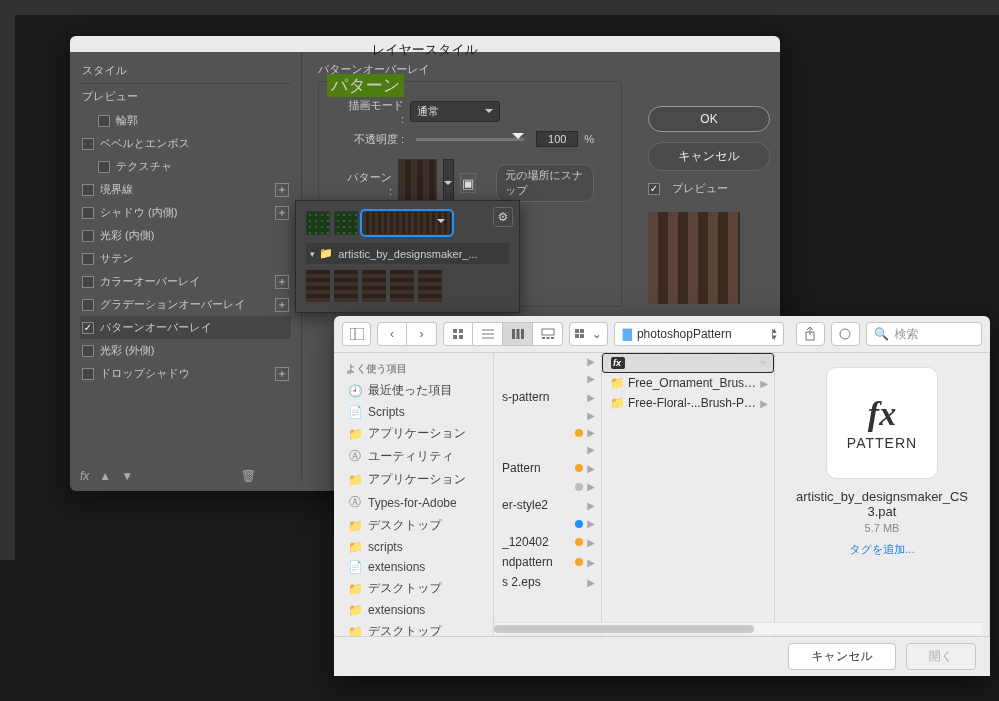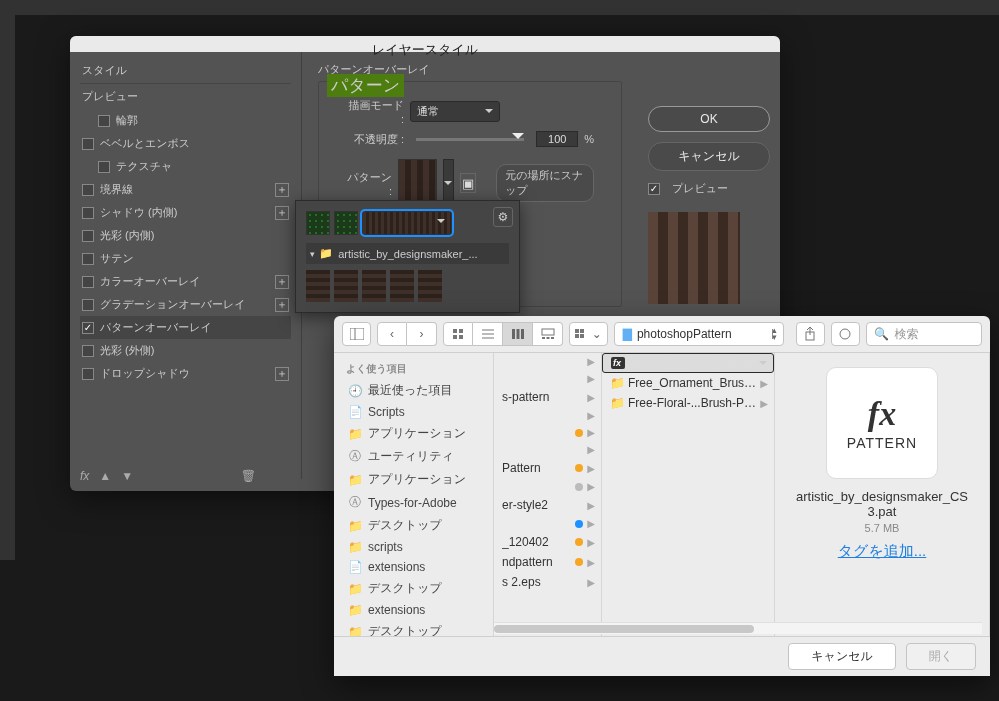--- a/index.html
+++ b/index.html
@@ -88,21 +88,21 @@
   .frow .dot{width:8px; height:8px; border-radius:50%; margin-right:4px;}
   .do{background:#f5a623;} .dg{background:#bbb;} .db{background:#1e90ff;}
   .frow .ar{color:#aaa; font-size:10px;}
   .frow.sel{background:#dcdcdc;}
   .ficon{width:14px; display:inline-block; margin-right:4px;}
   .bigicon{width:112px; height:112px; margin:4px auto 10px; border:1px solid #dcdcdc; border-radius:10px; display:flex; flex-direction:column; align-items:center; justify-content:center; background:#fff;}
   .bigicon .fx{font-size:34px; font-style:italic; font-weight:600; color:#333; font-family:serif;}
   .bigicon .pt{font-size:14px; letter-spacing:1px; color:#333; margin-top:2px;}
   .metatable{font-size:10.5px; color:#555; text-align:left; margin:0 auto;}
   .metatable td:first-child{color:#888; text-align:right; padding-right:6px;}
-  .addtag{color:#1e7fe0; font-size:15px;text-decoration:underline;}
+  .addtag{color:#1e7fe0; font-size:11px;}
   .footer{position:absolute; bottom:0; left:0; right:0; height:40px; border-top:1px solid #cfcfcf; display:flex; align-items:center; justify-content:flex-end; gap:10px; padding:0 14px; background:#ececec;}
   .fbtn{border:1px solid #c4c4c4; background:#fff; border-radius:4px; padding:4px 22px; font-size:12px;}
   .fbtn.disabled{background:#f0f0f0; color:#aaa;}
   .scrollbar{position:absolute; bottom:42px; left:160px; right:8px; height:12px; background:#f4f4f4; border-top:1px solid #e0e0e0;}
   .sb-thumb{position:absolute; left:0; top:2px; height:8px; width:260px; background:#c8c8c8; border-radius:4px;}
   .chev{font-size:12px; color:#666;}
   svg{display:block;}
 </style>
 </head>
 <body>

